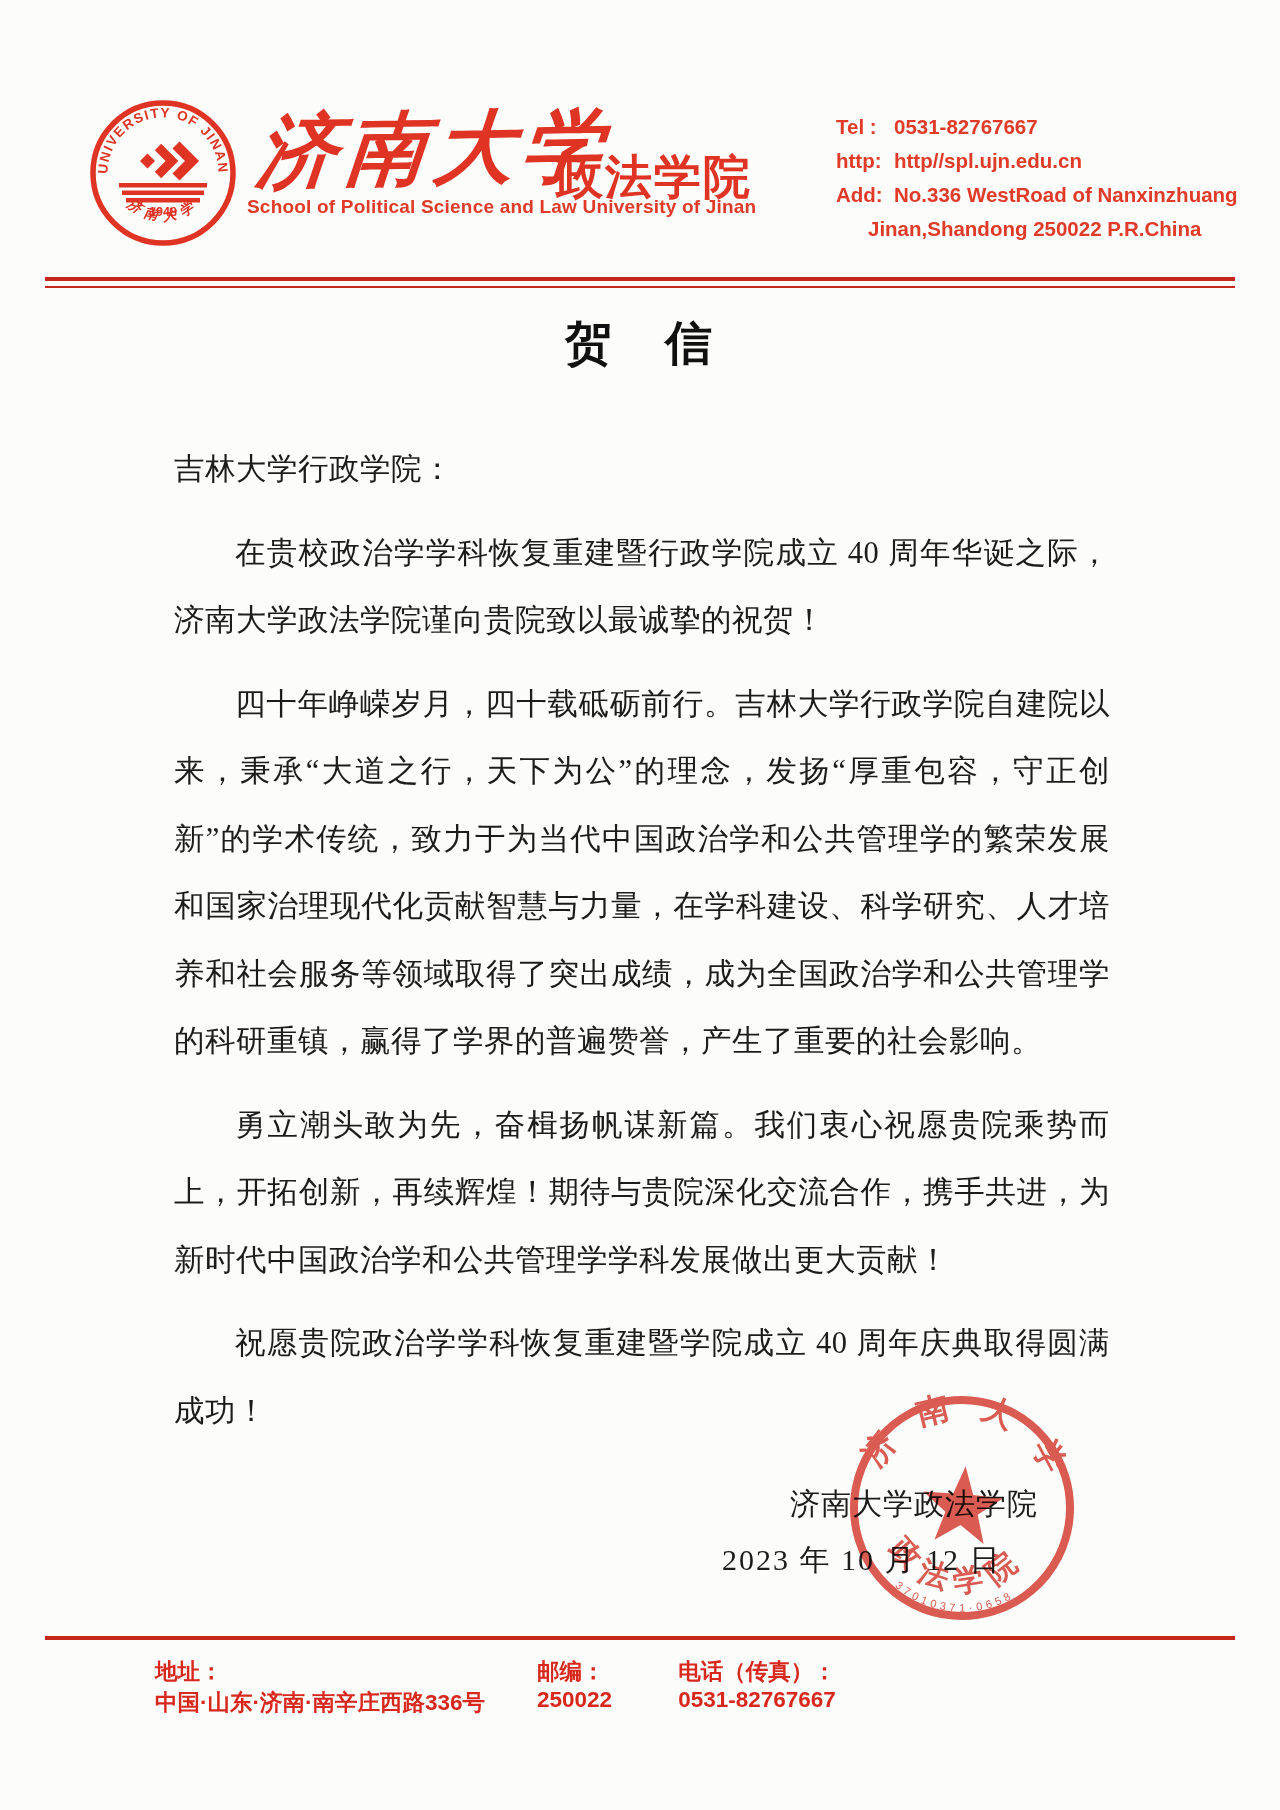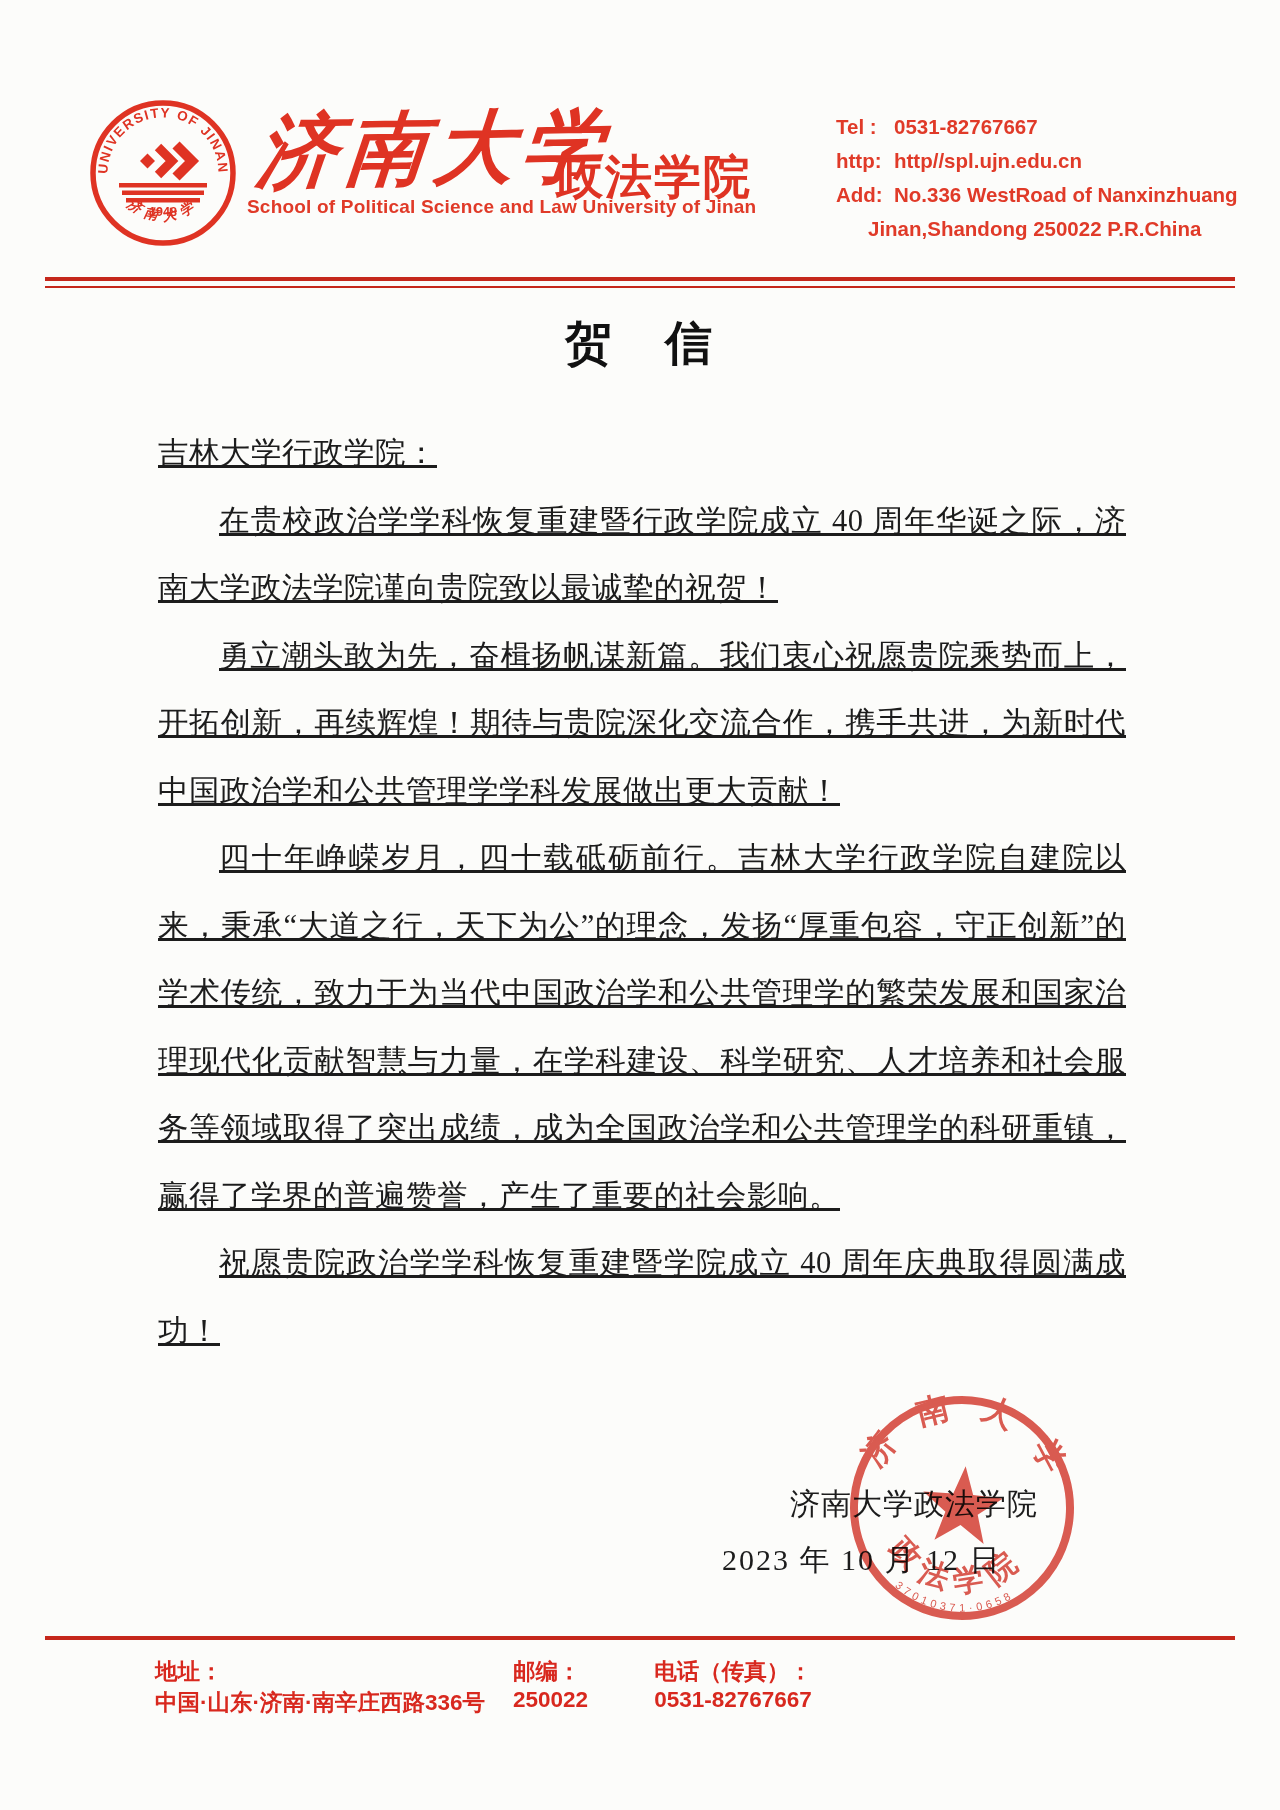--- a/index.html
+++ b/index.html
@@ -46,21 +46,21 @@
   
   .title{
     position:absolute;left:0;top:312px;width:100%;text-align:center;
     font-size:47px;font-weight:bold;color:#111;
     font-family:"Liberation Sans","DejaVu Sans",sans-serif;letter-spacing:3px;
   }
   .body-text{
     position:absolute;left:158px;top:420px;width:968px;
     font-size:30.5px;line-height:67.5px;text-align:justify;letter-spacing:0.5px;
   }
-  .body-text p{margin:0;text-indent:2em;text-decoration:underline;}
+  .body-text p{margin:16px;text-indent:2em;}
   .body-text p.salutation{text-indent:0;}
   .sig-org{
     position:absolute;left:790px;top:1484px;font-size:30px;letter-spacing:1px;
     white-space:nowrap;
   }
   .sig-date{
     position:absolute;left:722px;top:1540px;font-size:30px;letter-spacing:2px;
     white-space:nowrap;
     text-align:center;
   }
@@ -68,21 +68,21 @@
     position:absolute;left:842px;top:1388px;width:240px;height:240px;
     opacity:0.88;mix-blend-mode:multiply;transform:rotate(5deg);
   }
   
   .footer-line{
     position:absolute;left:155px;top:1656px;width:975px;display:flex;
     font-family:"Liberation Sans","DejaVu Sans",sans-serif;
     font-size:22.5px;font-weight:bold;color:#d8281e;white-space:nowrap;
   }
   .footer-seg{display:flex;flex-direction:column;}
-  .footer-gap1{margin-left:28px;}
+  .footer-gap1{margin-left:52px;}
   .footer-gap2{margin-left:66px;}
 </style>
 </head>
 <body>
 
 <div class="page">
 
   <svg class="logo" viewBox="0 0 150 150">
     <defs>
       <path id="logoTopArc" d="M 26 101 A 55.5 55.5 0 1 1 124 101"></path>
@@ -132,22 +132,22 @@
     </div>
   </div>
 
   <div class="head-rule"></div>
 
   <div class="title">贺　信</div>
 
   <div class="body-text">
     <p class="salutation">吉林大学行政学院：</p>
     <p>在贵校政治学学科恢复重建暨行政学院成立 40 周年华诞之际，济南大学政法学院谨向贵院致以最诚挚的祝贺！</p>
+    <p>四十年峥嵘岁月，四十载砥砺前行。吉林大学行政学院自建院以来，秉承“大道之行，天下为公”的理念，发扬“厚重包容，守正创新”的学术传统，致力于为当代中国政治学和公共管理学的繁荣发展和国家治理现代化贡献智慧与力量，在学科建设、科学研究、人才培养和社会服务等领域取得了突出成绩，成为全国政治学和公共管理学的科研重镇，赢得了学界的普遍赞誉，产生了重要的社会影响。</p>
     <p>勇立潮头敢为先，奋楫扬帆谋新篇。我们衷心祝愿贵院乘势而上，开拓创新，再续辉煌！期待与贵院深化交流合作，携手共进，为新时代中国政治学和公共管理学学科发展做出更大贡献！</p>
-    <p>四十年峥嵘岁月，四十载砥砺前行。吉林大学行政学院自建院以来，秉承“大道之行，天下为公”的理念，发扬“厚重包容，守正创新”的学术传统，致力于为当代中国政治学和公共管理学的繁荣发展和国家治理现代化贡献智慧与力量，在学科建设、科学研究、人才培养和社会服务等领域取得了突出成绩，成为全国政治学和公共管理学的科研重镇，赢得了学界的普遍赞誉，产生了重要的社会影响。</p>
     <p>祝愿贵院政治学学科恢复重建暨学院成立 40 周年庆典取得圆满成功！</p>
   </div>
 
   <div class="sig-org">济南大学政法学院</div>
   <div class="sig-date">2023 年 10 月 12 日</div>
 
   <svg class="seal" viewBox="-120 -120 240 240">
     <defs>
       <path id="sealTopArc" d="M -91 0 A 91 91 0 0 1 91 0"></path>
       <path id="sealInnerArc" d="M -78 20 A 80 80 0 0 0 78 20"></path>

